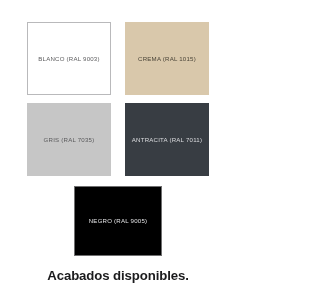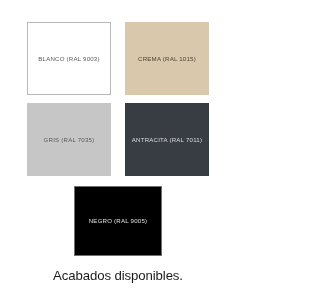--- a/index.html
+++ b/index.html
@@ -96,21 +96,21 @@
   }
   .tile-negro .swatch-label { color: #e2e2e4; }
 
   .caption {
     position: absolute;
     left: 0;
     right: 0;
     top: 268px;
     text-align: center;
     font-size: 13.2px;
-    font-weight: 400;
+    font-weight: 700;
     letter-spacing: -0.1px;
     color: #1b1b1d;
   }
 </style>
 </head>
 <body>
 
 <div class="sheet">
 
   <div class="swatch-grid">

